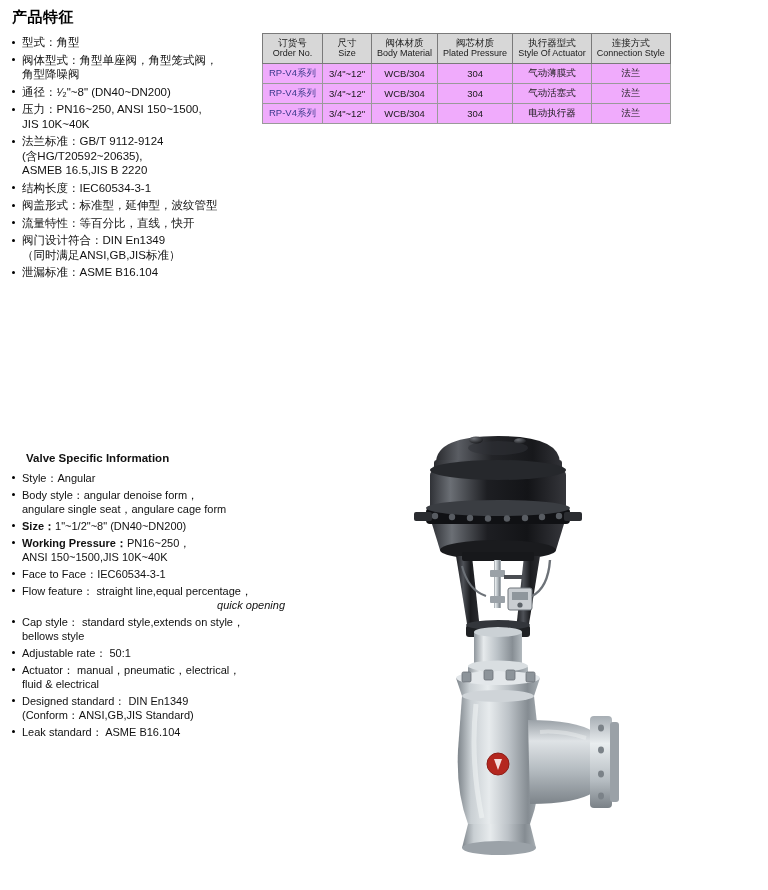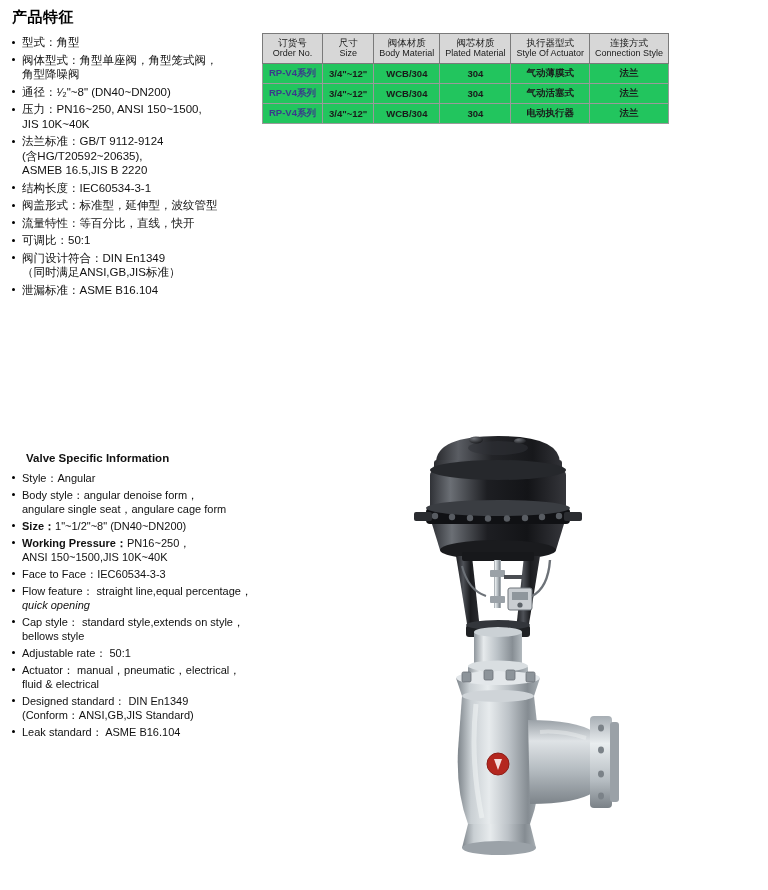--- a/index.html
+++ b/index.html
@@ -78,23 +78,22 @@
     text-align: center;
     white-space: nowrap;
   }
   table.spec th .cn { display: block; font-size: 9.5px; }
   table.spec th .en { display: block; font-size: 9px; }
   table.spec td {
     border: 1px solid #9a9a9a;
     padding: 3px 6px;
     text-align: center;
     white-space: nowrap;
-    background: #22c55e;
+    background: #f0abfc;
     height: 13px;
-    font-weight: bold;
   }
   table.spec td.ord { color: #3a3a8c; }
 
   
   #en-block {
     position: absolute;
     left: 10px;
     top: 452px;
     width: 275px;
   }
@@ -103,21 +102,21 @@
     font-weight: bold;
     margin: 0 0 7px 16px;
   }
   #en-block ul.bullets > li {
     font-size: 11px;
     line-height: 14px;
     margin-bottom: 3px;
   }
   #en-block ul.bullets > li::before { top: 5px; }
   .lbl { font-weight: bold; }
-  .ital { font-style: italic; }
+  .ital { font-style: italic; text-align: right; }
 
   
   #valve-figure {
     position: absolute;
     left: 390px;
     top: 420px;
     width: 265px;
     height: 460px;
   }
   #valve-figure svg { display: block; }
@@ -150,23 +149,20 @@
     <li>
       <span>结构长度：IEC60534-3-1</span>
     </li>
     <li>
       <span>阀盖形式：标准型，延伸型，波纹管型</span>
     </li>
     <li>
       <span>流量特性：等百分比，直线，快开</span>
     </li>
     <li>
-      <span>可调比：50:1</span>
-    </li>
-    <li>
       <span>阀门设计符合：DIN En1349</span>
       <span class="subline">（同时满足ANSI,GB,JIS标准）</span>
     </li>
     <li>
       <span>泄漏标准：ASME B16.104</span>
     </li>
   </ul>
 </div>
 
 <div id="spec-table-wrap">
@@ -180,21 +176,21 @@
         <th>
           <span class="cn">尺寸</span>
           <span class="en">Size</span>
         </th>
         <th>
           <span class="cn">阀体材质</span>
           <span class="en">Body Material</span>
         </th>
         <th>
           <span class="cn">阀芯材质</span>
-          <span class="en">Plated Material</span>
+          <span class="en">Plated Pressure</span>
         </th>
         <th>
           <span class="cn">执行器型式</span>
           <span class="en">Style Of Actuator</span>
         </th>
         <th>
           <span class="cn">连接方式</span>
           <span class="en">Connection Style</span>
         </th>
       </tr>
@@ -239,21 +235,21 @@
       <span class="subline">angulare single seat，angulare cage form</span>
     </li>
     <li>
       <span class="lbl">Size：</span><span>1"~1/2"~8" (DN40~DN200)</span>
     </li>
     <li>
       <span class="lbl">Working Pressure：</span><span>PN16~250，</span>
       <span class="subline">ANSI 150~1500,JIS 10K~40K</span>
     </li>
     <li>
-      <span>Face to Face：</span><span>IEC60534-3-3</span>
+      <span>Face to Face：</span><span>IEC60534-3-1</span>
     </li>
     <li>
       <span>Flow feature：</span><span> straight line,equal percentage，</span>
       <span class="subline ital">quick opening</span>
     </li>
     <li>
       <span>Cap style：</span><span> standard style,extends on style，</span>
       <span class="subline">bellows style</span>
     </li>
     <li>

